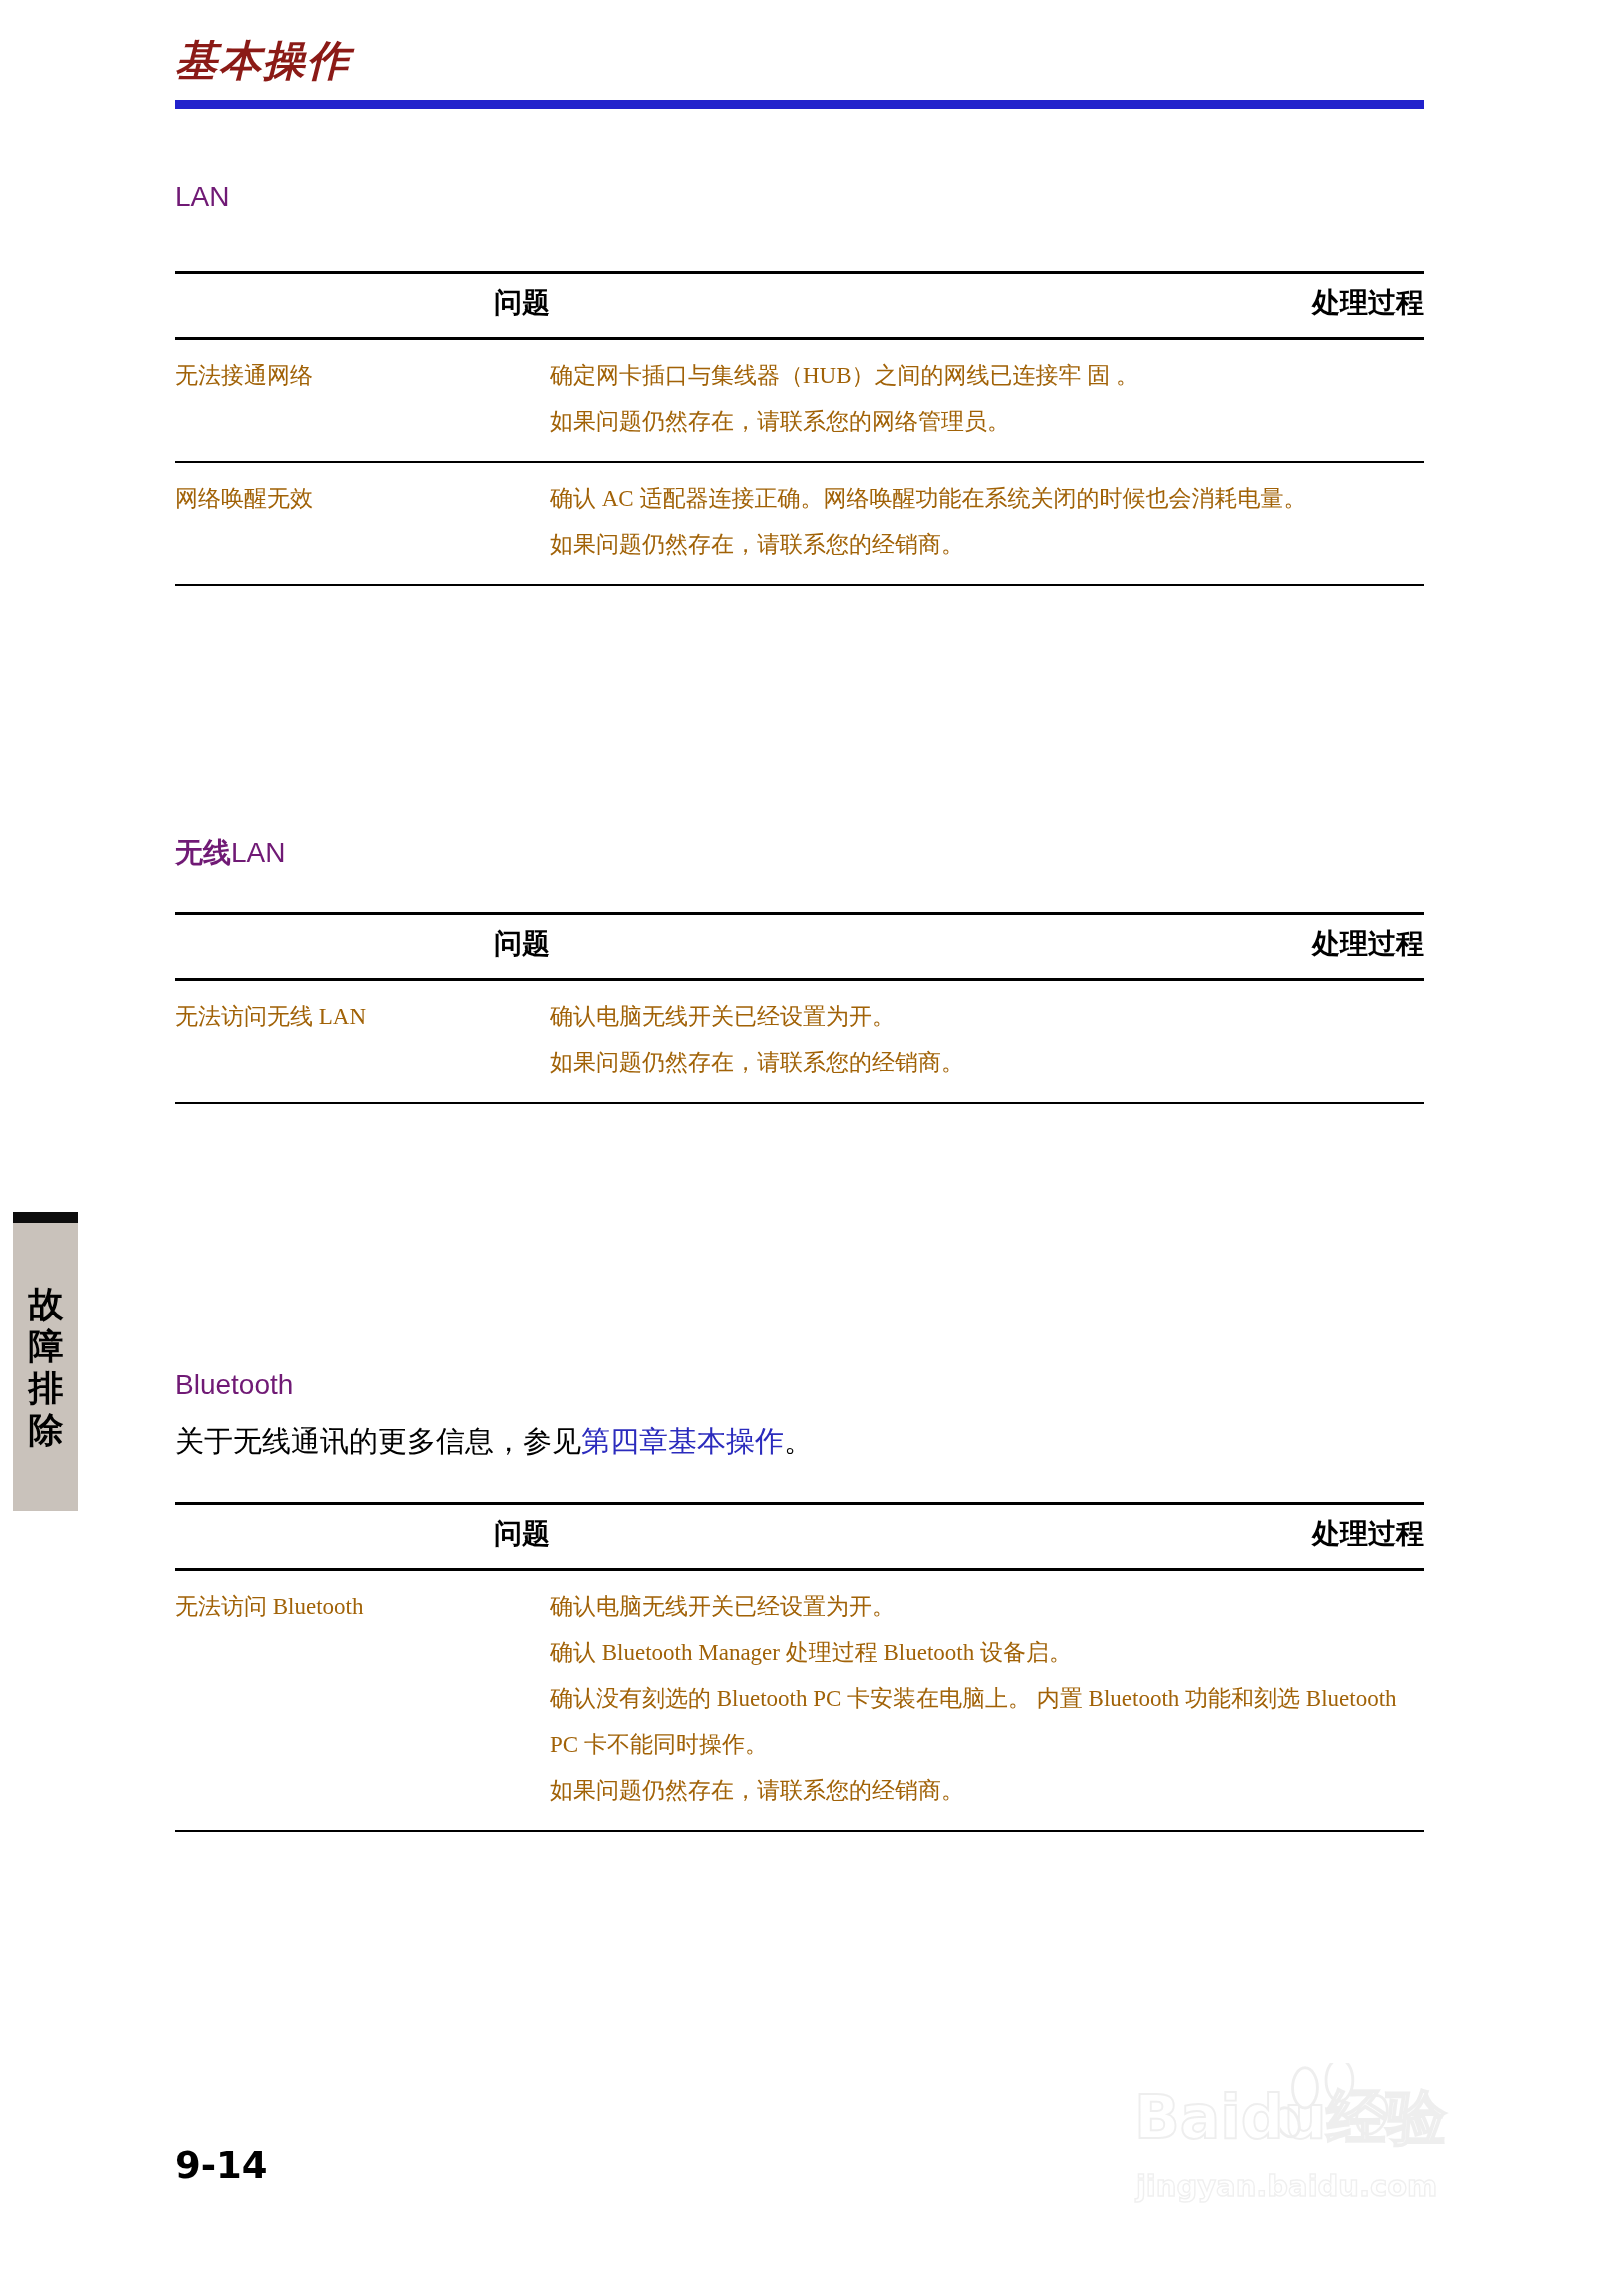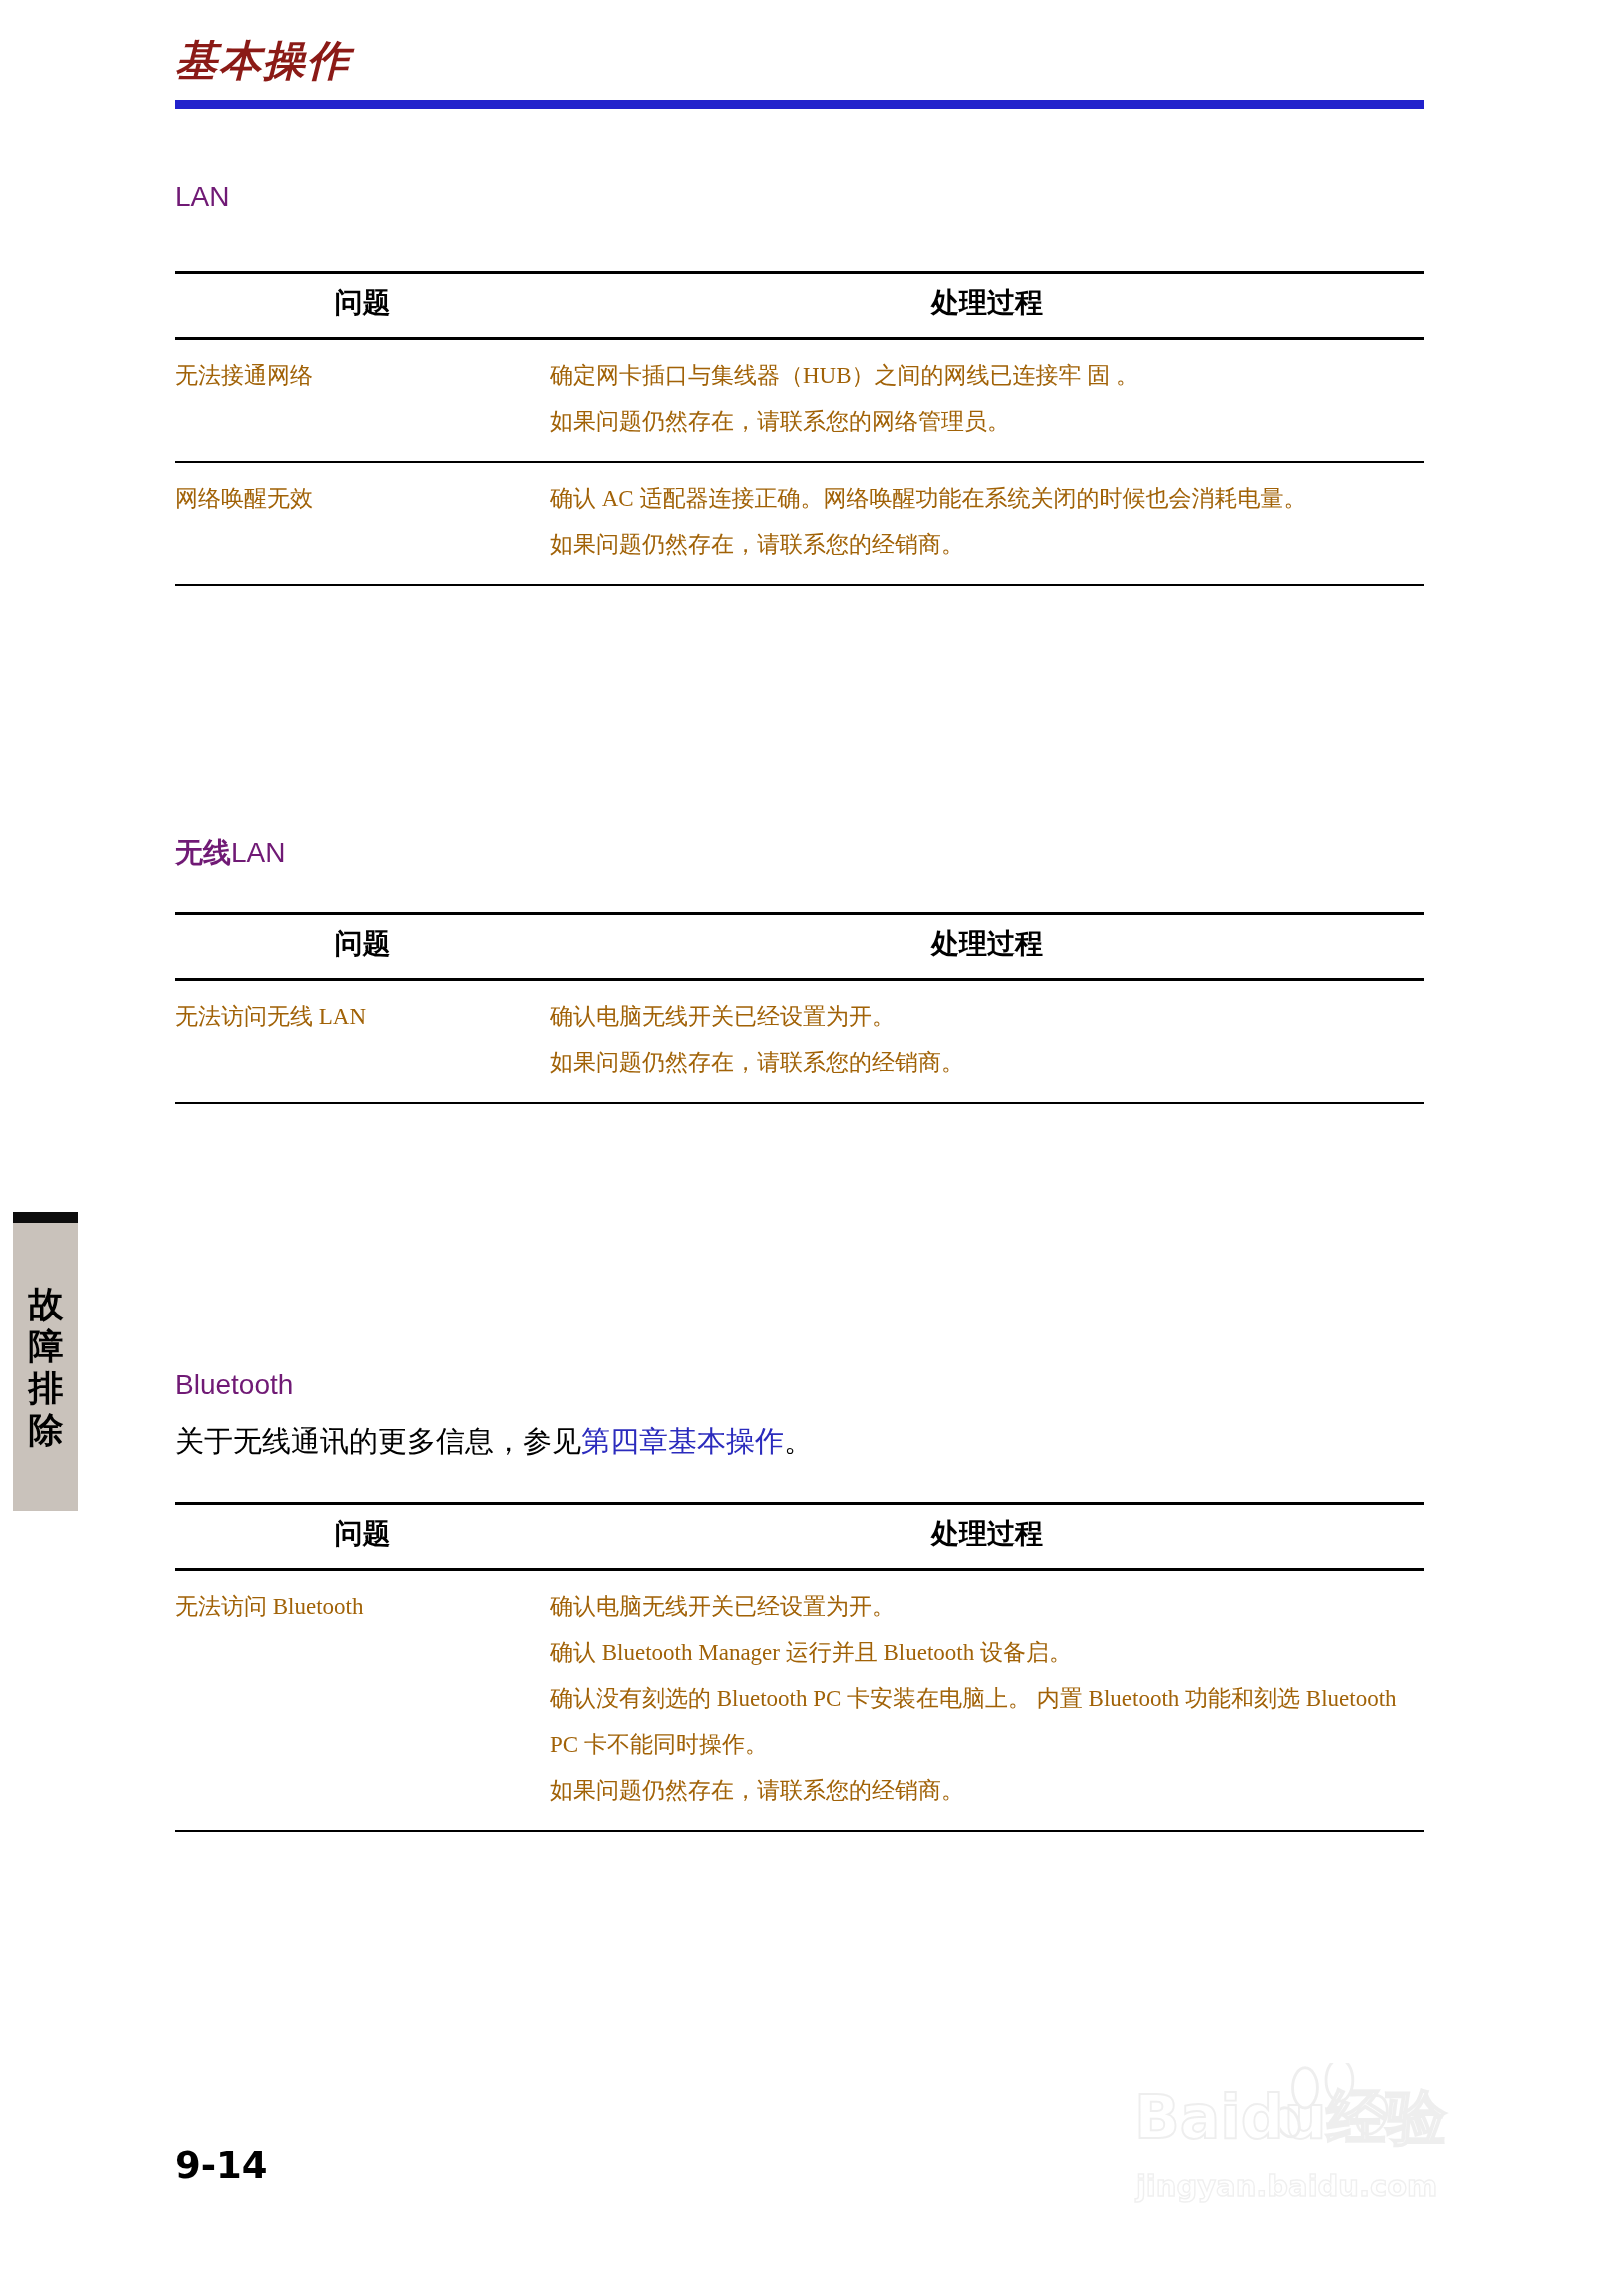--- a/index.html
+++ b/index.html
@@ -119,21 +119,21 @@
   table.qa {
     width: 1249px;
     border-collapse: collapse;
     table-layout: fixed;
     font-family: "Liberation Serif", "DejaVu Serif", serif;
   }
   table.qa col.c1 { width: 375px; }
   table.qa col.c2 { width: 874px; }
 
   table.qa thead th {
-    text-align: center;
+    text-align: right;
     font-family: Liberation Mono, monospace;
     font-weight: bold;
     font-size: 28px;
     color: #000000;
     padding: 9.6px 0 15.4px 0;
     border-top: 3.8px solid #000000;
     border-bottom: 3.8px solid #000000;
     vertical-align: top;
   }
   table.qa tbody td {
@@ -296,21 +296,21 @@
         <tr>
           <th>问题</th>
           <th>处理过程</th>
         </tr>
       </thead>
       <tbody>
         <tr>
           <td class="col-q">无法访问 Bluetooth</td>
           <td>
             <p>确认电脑无线开关已经设置为开。</p>
-            <p>确认 Bluetooth Manager 运行并且 Bluetooth 设备启。</p>
+            <p>确认 Bluetooth Manager 处理过程 Bluetooth 设备启。</p>
             <p>确认没有刻选的 Bluetooth PC 卡安装在电脑上。 内置 Bluetooth 功能和刻选 Bluetooth PC 卡不能同时操作。</p>
             <p>如果问题仍然存在，请联系您的经销商。</p>
           </td>
         </tr>
       </tbody>
     </table>
   </div>
 
   <div class="page-number">9-14</div>
 

